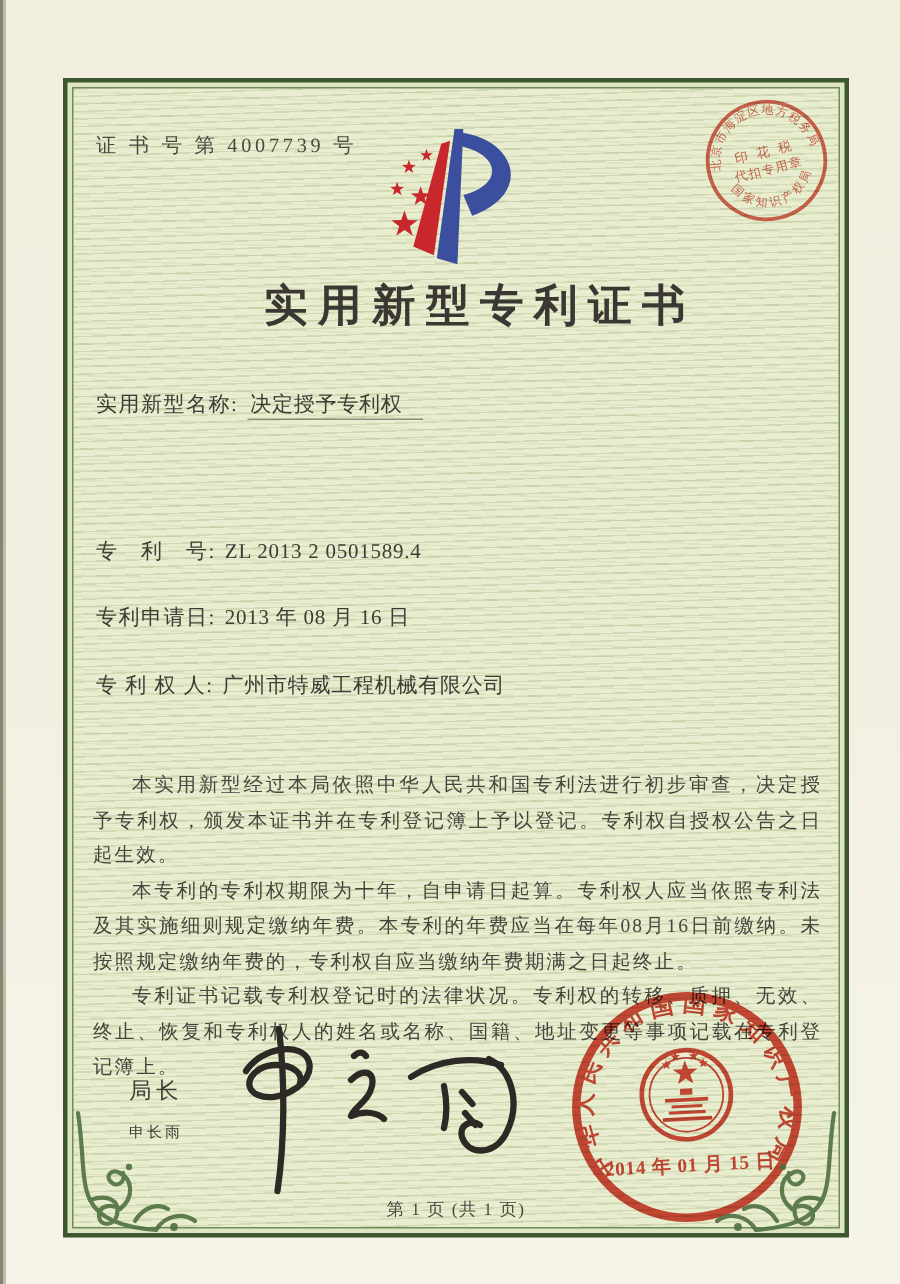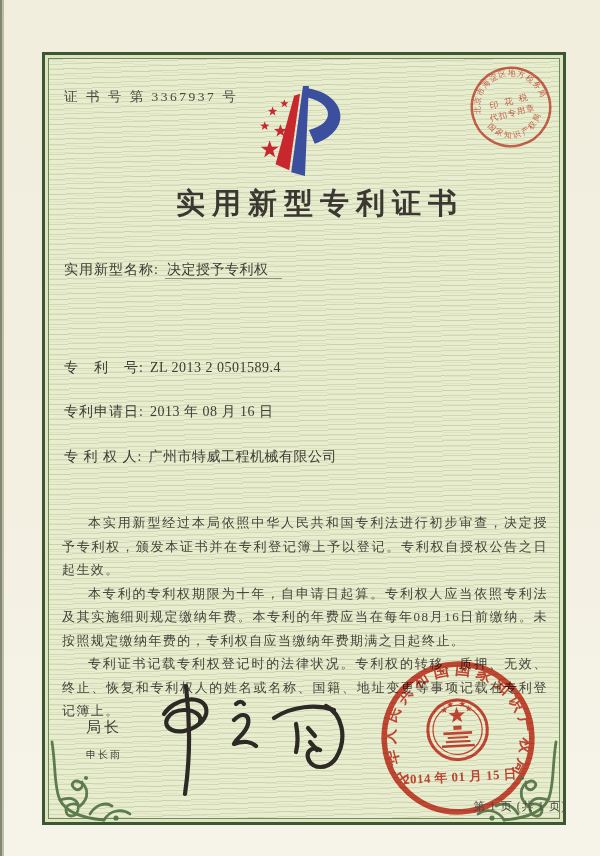--- a/index.html
+++ b/index.html
@@ -65,35 +65,35 @@
   .signature{ position:absolute; left:140px; top:680px; width:230px; height:120px; }
   .office-seal{
     position:absolute; left:376px; top:656px; width:164px; height:164px;
     transform:rotate(-3deg); opacity:.9; mix-blend-mode:multiply;
   }
   .flourish{ position:absolute; width:96px; height:84px; opacity:.9; }
   .flourish.left{ left:46px; top:740px; }
   .flourish.right{ left:466px; top:740px; transform:scaleX(-1); }
   .page-footer{
     position:absolute; left:42px; top:799px; width:524px;
-    text-align:right; font-size:11.5px; letter-spacing:1px; color:#4a483e;
+    text-align:center; font-size:11.5px; letter-spacing:1px; color:#4a483e;
   }
 </style>
 </head>
 <body>
 
 <div class="page">
 
   <div class="edge-left"></div>
 
   <div class="frame">
     <div class="frame-inner"></div>
   </div>
 
-  <div class="cert-number">证 书 号 第 3367937 号</div>
+  <div class="cert-number">证 书 号 第 4007739 号</div>
 
   <svg class="logo" viewBox="0 0 126 100">
     <defs>
       <path id="star-l" d="M0,-10 L2.35,-3.24 L9.51,-3.09 L3.8,1.24 L5.88,8.09 L0,4 L-5.88,8.09 L-3.8,1.24 L-9.51,-3.09 L-2.35,-3.24 Z"></path>
     </defs>
     <path d="M 66,4 C 106,8 118,46 76,61 L 70,47 C 98,40 96,18 64,13 Z" fill="#3c4f9e"></path>
     <polygon points="64,2 70,2 66,94 52,90" fill="#3c4f9e"></polygon>
     <polygon points="55,12 61,10 50,88 36,82" fill="#c8272d"></polygon>
     <use href="#star-l" transform="translate(45,20) scale(0.45)" fill="#c8272d"></use>
     <use href="#star-l" transform="translate(33,28) scale(0.5)" fill="#c8272d"></use>

